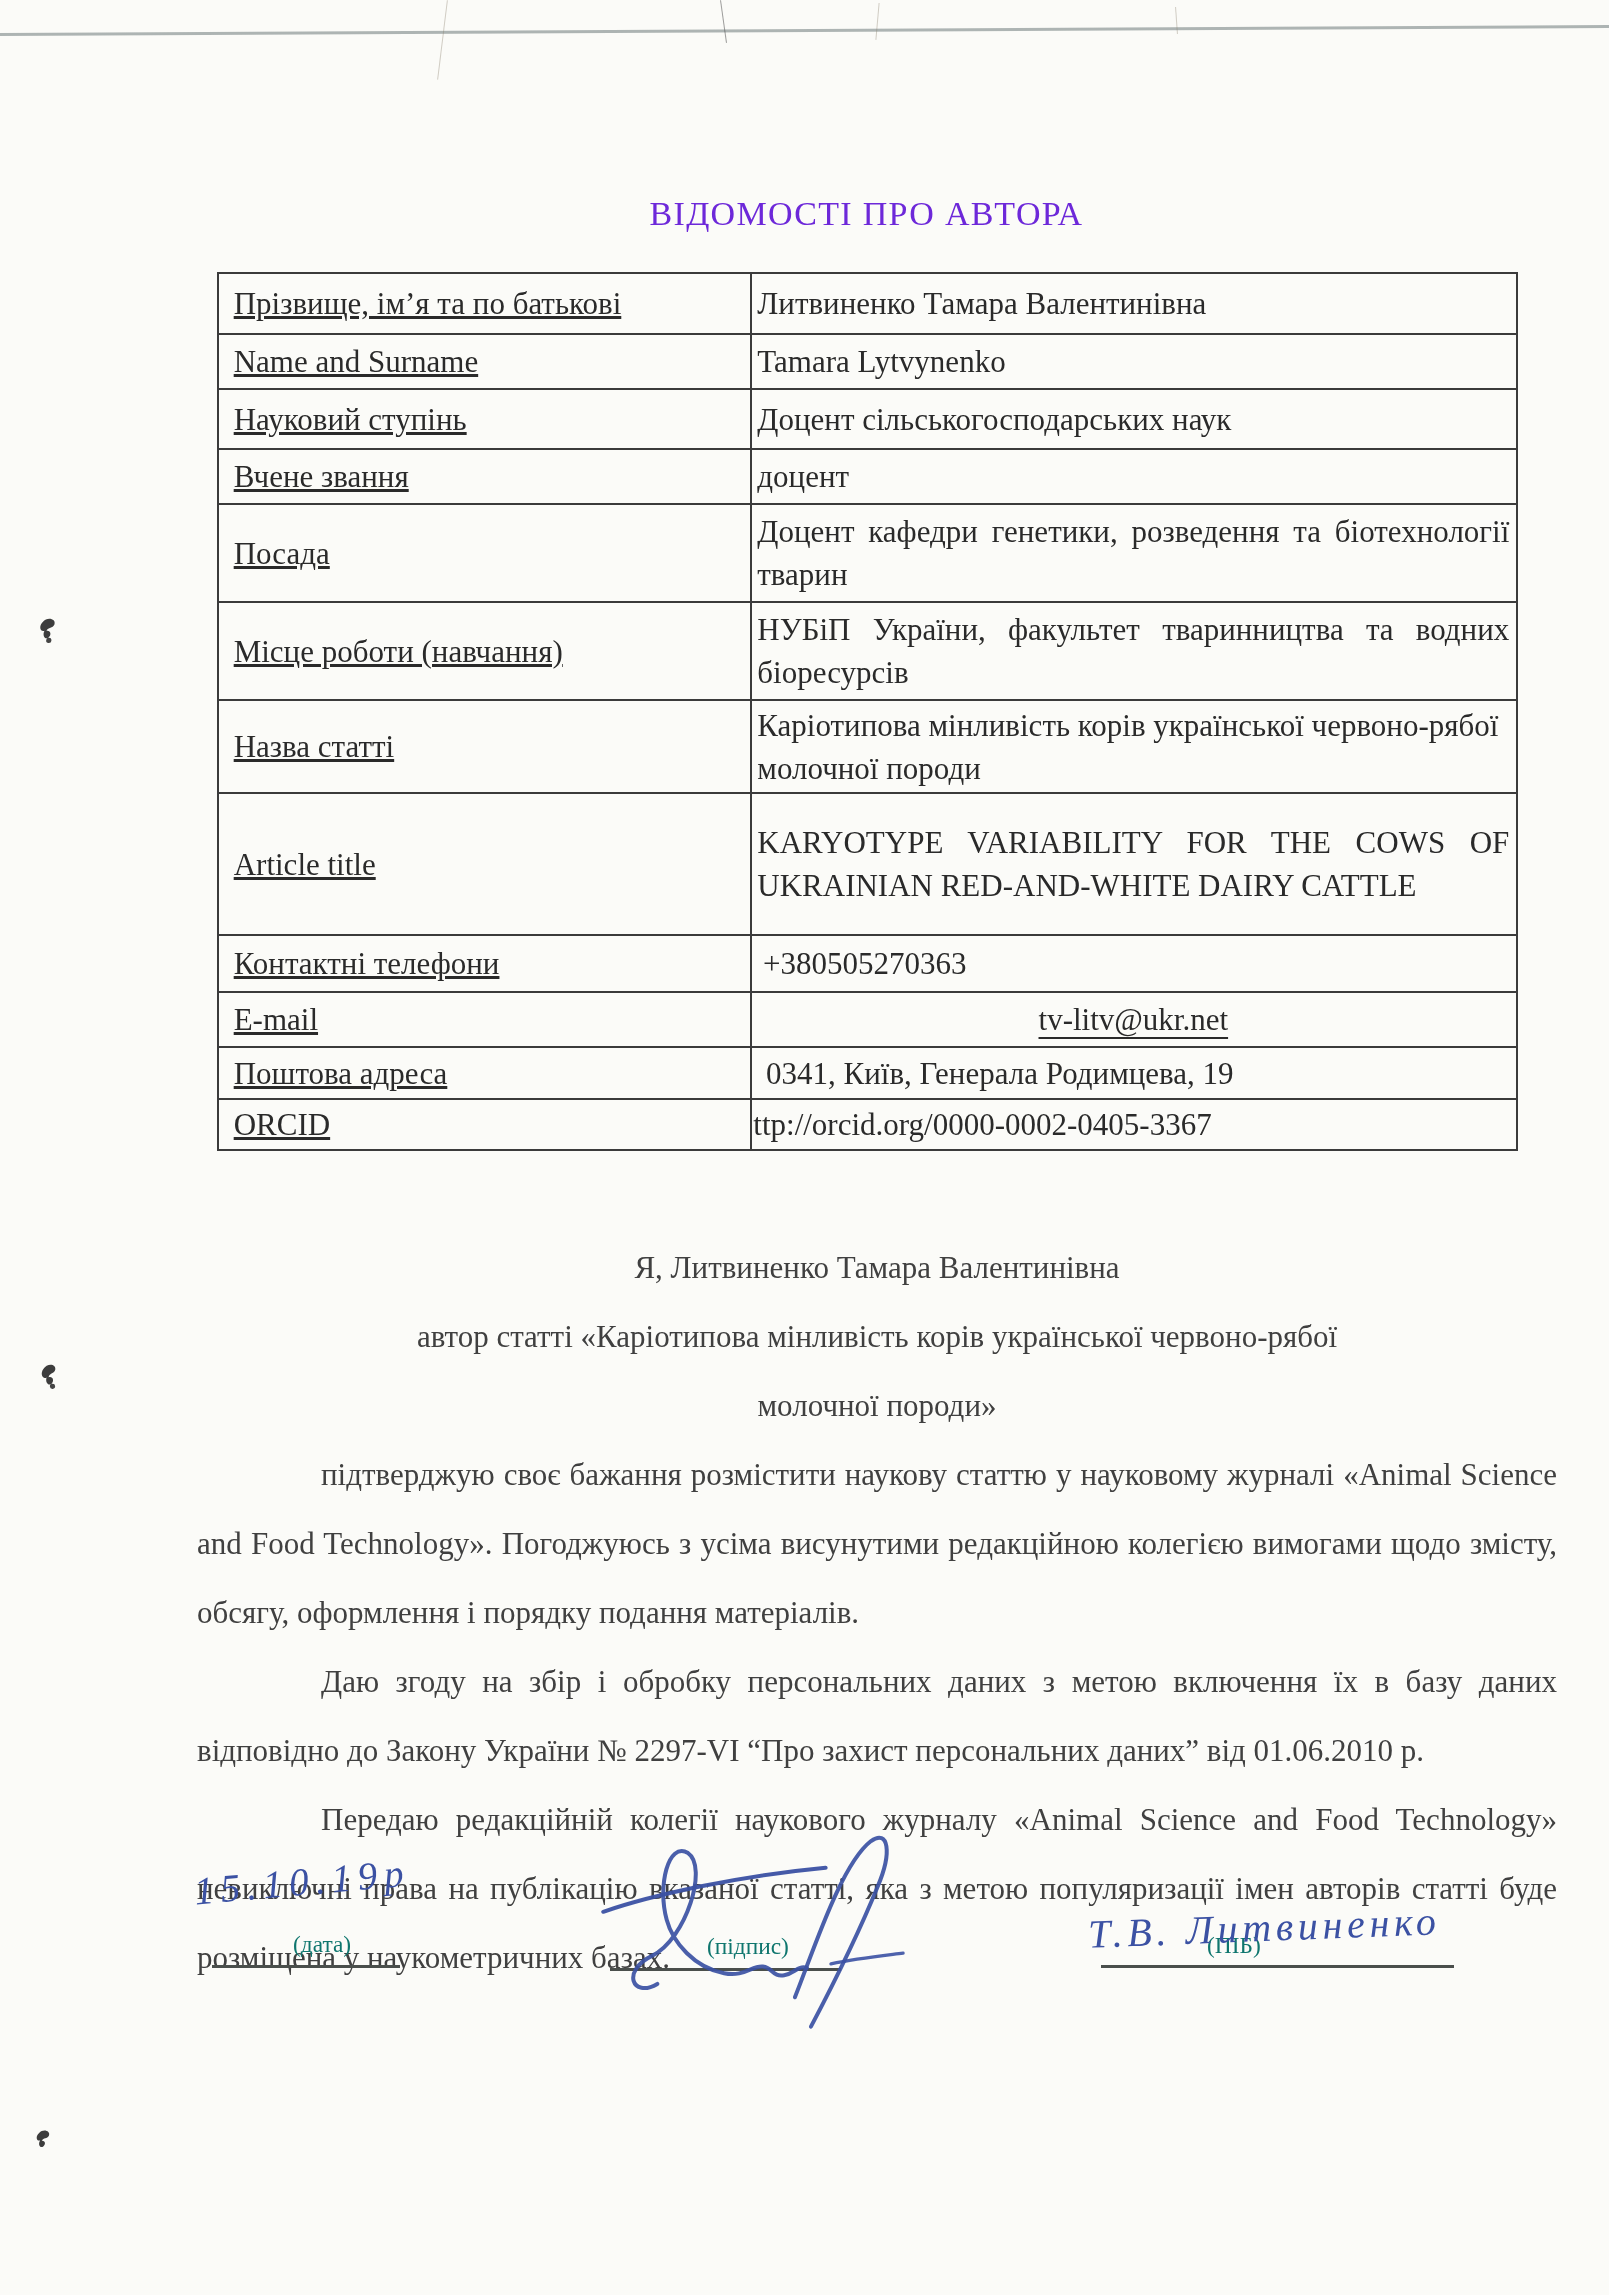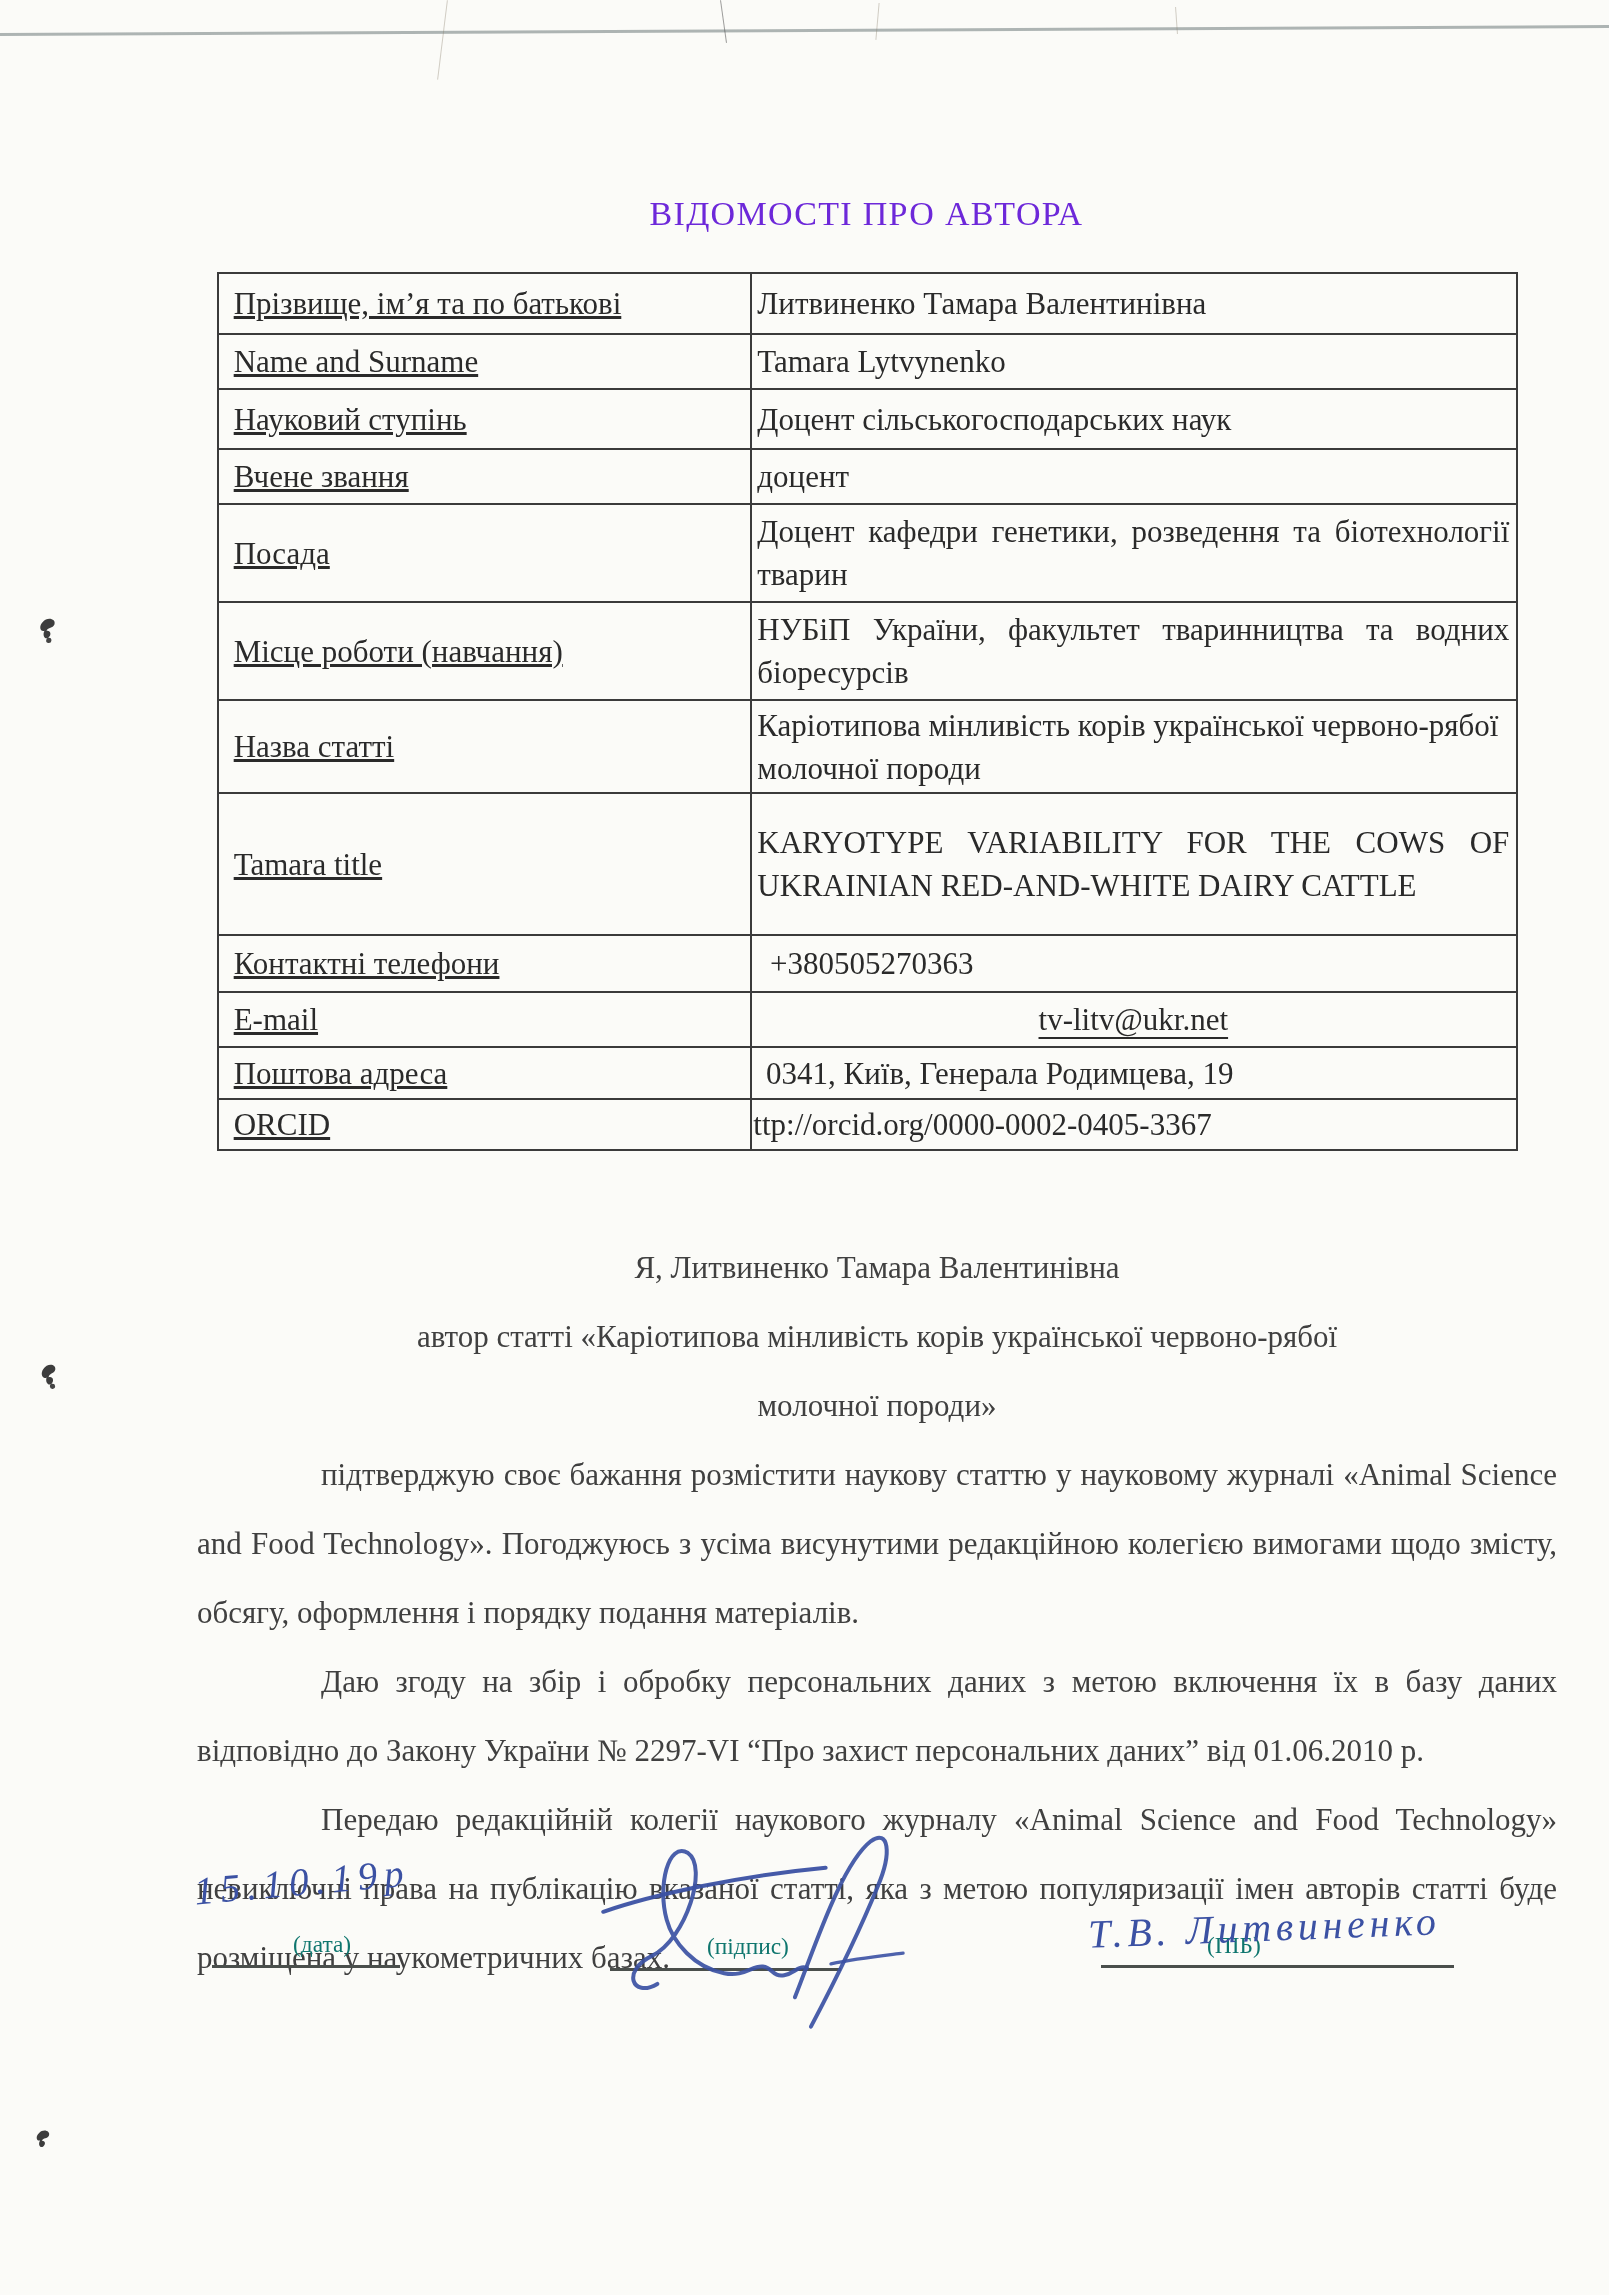--- a/index.html
+++ b/index.html
@@ -178,26 +178,26 @@
       </tr>
       <tr style="height:98px">
         <td class="lbl">Місце роботи (навчання)</td>
         <td class="val just">НУБіП України, факультет тваринництва та водних біоресурсів</td>
       </tr>
       <tr style="height:92px">
         <td class="lbl">Назва статті</td>
         <td class="val">Каріотипова мінливість корів української червоно-рябої молочної породи</td>
       </tr>
       <tr style="height:142px">
-        <td class="lbl">Tamara title</td>
+        <td class="lbl">Article title</td>
         <td class="val just upper">KARYOTYPE VARIABILITY FOR THE COWS OF UKRAINIAN RED-AND-WHITE DAIRY CATTLE</td>
       </tr>
       <tr style="height:57px">
         <td class="lbl">Контактні телефони</td>
-        <td class="val" style="padding-left:18px">+380505270363</td>
+        <td class="val" style="padding-left:11px">+380505270363</td>
       </tr>
       <tr style="height:55px">
         <td class="lbl">E-mail</td>
         <td class="val center-val">
           <span>tv-litv@ukr.net</span>
         </td>
       </tr>
       <tr style="height:52px">
         <td class="lbl">Поштова адреса</td>
         <td class="val" style="padding-left:14px">0341, Київ, Генерала Родимцева, 19</td>

